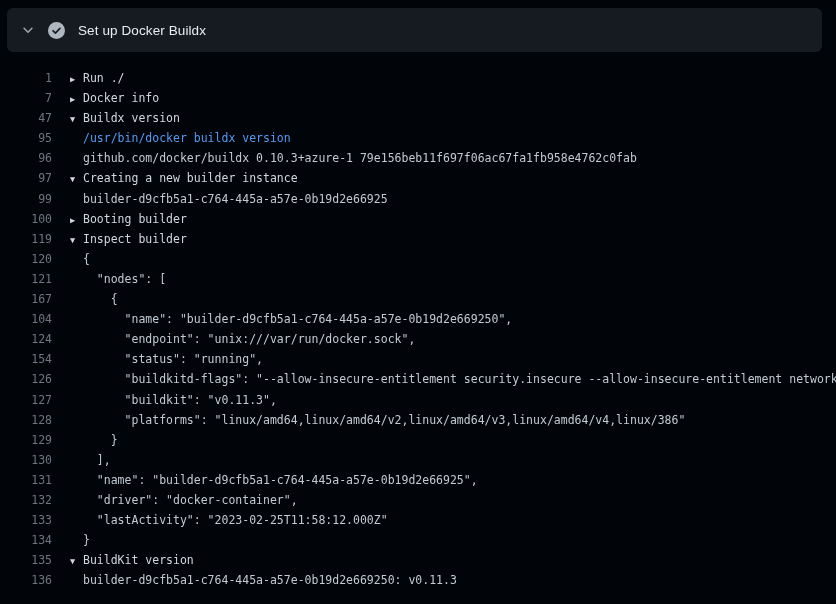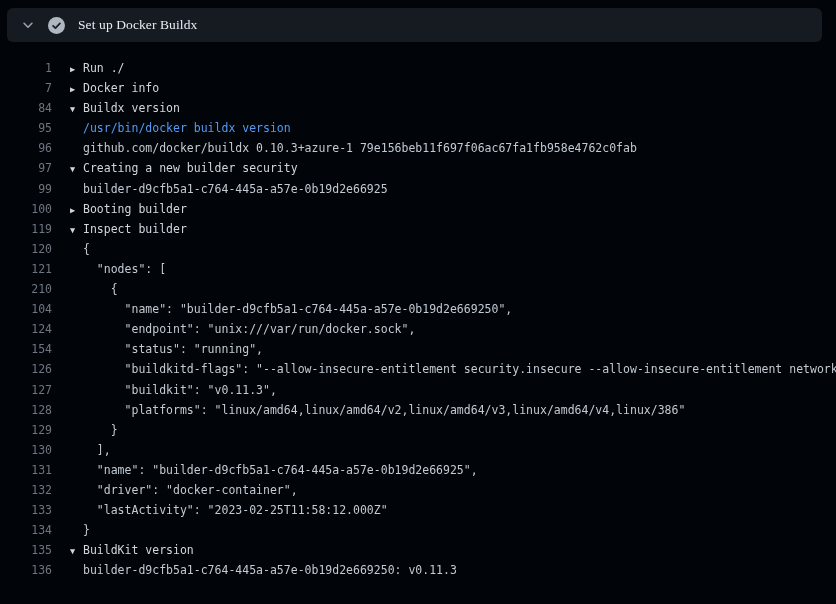--- a/index.html
+++ b/index.html
@@ -4,29 +4,28 @@
 <style>
   html, body { margin: 0; padding: 0; }
   body {
     width: 836px; height: 604px;
     background: var(--page-bg, #010409);
     overflow: hidden;
     font-family: "Liberation Sans", sans-serif;
   }
   .step-header {
     margin: 8px 14px 0 7px;
-    height: 34px;
+    height: 44px;
     background: var(--header-bg, #161b22);
     border-radius: 6px;
     display: flex;
     align-items: center;
     padding: 0 12px 0 12px;
     box-sizing: border-box;
     cursor: pointer;
-    font-family: Liberation Serif, serif;
   }
   .chev { display: flex; align-items: center; margin-left: 2px; }
   .status { display: flex; align-items: center; margin-left: 13px; }
   .step-title {
     margin-left: 13px;
     color: var(--title-fg, #e6edf3);
     font-size: 13.5px;
     font-weight: 400;
     letter-spacing: 0.1px;
   }
@@ -90,37 +89,37 @@
     <span class="num">1</span>
     <span class="content"><span class="arrow">▶</span><span class="text">Run ./</span></span>
   </div>
 
   <div class="row group">
     <span class="num">7</span>
     <span class="content"><span class="arrow">▶</span><span class="text">Docker info</span></span>
   </div>
 
   <div class="row group">
-    <span class="num">84</span>
+    <span class="num">47</span>
     <span class="content"><span class="arrow">▼</span><span class="text">Buildx version</span></span>
   </div>
 
   <div class="row command">
     <span class="num">95</span>
     <span class="content"><span class="arrow"></span><span class="text">/usr/bin/docker buildx version</span></span>
   </div>
 
   <div class="row output">
     <span class="num">96</span>
     <span class="content"><span class="arrow"></span><span class="text">github.com/docker/buildx 0.10.3+azure-1 79e156beb11f697f06ac67fa1fb958e4762c0fab</span></span>
   </div>
 
   <div class="row group">
     <span class="num">97</span>
-    <span class="content"><span class="arrow">▼</span><span class="text">Creating a new builder security</span></span>
+    <span class="content"><span class="arrow">▼</span><span class="text">Creating a new builder instance</span></span>
   </div>
 
 
   <div class="row output">
     <span class="num">99</span>
     <span class="content"><span class="arrow"></span><span class="text">builder-d9cfb5a1-c764-445a-a57e-0b19d2e66925</span></span>
   </div>
 
   <div class="row group">
     <span class="num">100</span>
@@ -136,21 +135,21 @@
     <span class="num">120</span>
     <span class="content"><span class="arrow"></span><span class="text">{</span></span>
   </div>
 
   <div class="row output">
     <span class="num">121</span>
     <span class="content"><span class="arrow"></span><span class="text">  "nodes": [</span></span>
   </div>
 
   <div class="row output">
-    <span class="num">210</span>
+    <span class="num">167</span>
     <span class="content"><span class="arrow"></span><span class="text">    {</span></span>
   </div>
 
   <div class="row output">
     <span class="num">104</span>
     <span class="content"><span class="arrow"></span><span class="text">      "name": "builder-d9cfb5a1-c764-445a-a57e-0b19d2e669250",</span></span>
   </div>
 
   <div class="row output">
     <span class="num">124</span>

